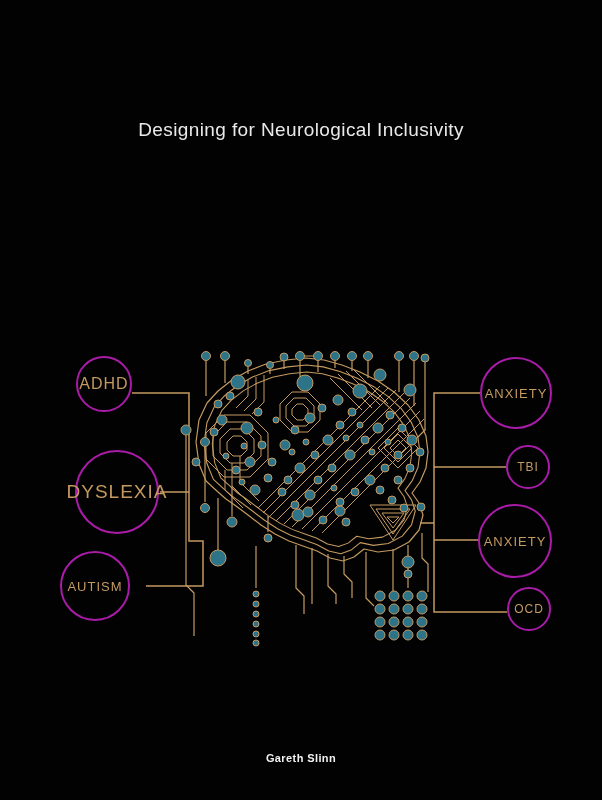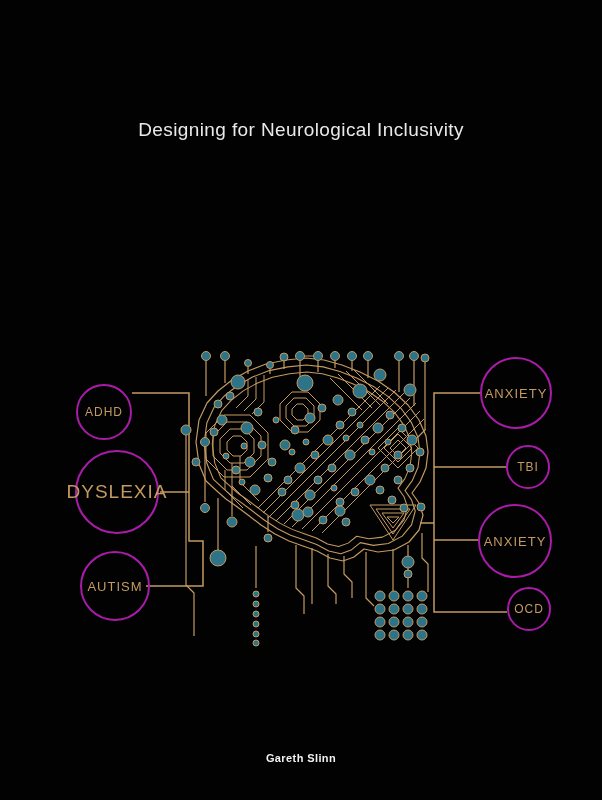--- a/index.html
+++ b/index.html
@@ -204,21 +204,21 @@
       <circle cx="394" cy="622" r="5"></circle>
       <circle cx="408" cy="622" r="5"></circle>
       <circle cx="422" cy="622" r="5"></circle>
     <circle cx="380" cy="635" r="5"></circle>
       <circle cx="394" cy="635" r="5"></circle>
       <circle cx="408" cy="635" r="5"></circle>
       <circle cx="422" cy="635" r="5"></circle>
   </g>
 </svg>
 
-<div class="bubble" style="left:76px;top:384px;width:56px;height:56px;font-size:12px;">ADHD</div>
+<div class="bubble" style="left:76px;top:356px;width:56px;height:56px;font-size:16px;">ADHD</div>
 <div class="bubble" style="left:75px;top:450px;width:84px;height:84px;font-size:19px;">DYSLEXIA</div>
-<div class="bubble" style="left:80px;top:551px;width:70px;height:70px;font-size:13px;">AUTISM</div>
+<div class="bubble" style="left:60px;top:551px;width:70px;height:70px;font-size:13px;">AUTISM</div>
 <div class="bubble" style="left:480px;top:357px;width:72px;height:72px;font-size:13px;">ANXIETY</div>
 <div class="bubble" style="left:506px;top:445px;width:44px;height:44px;font-size:12px;">TBI</div>
 <div class="bubble" style="left:478px;top:504px;width:74px;height:74px;font-size:13px;">ANXIETY</div>
 <div class="bubble" style="left:507px;top:587px;width:44px;height:44px;font-size:12px;">OCD</div>
 
 <div class="author">Gareth Slinn</div>
 
 </body></html>

